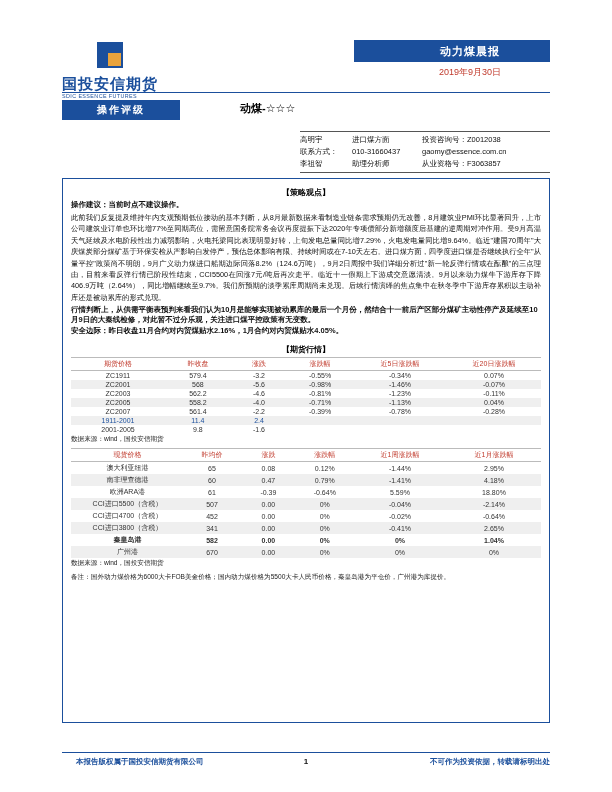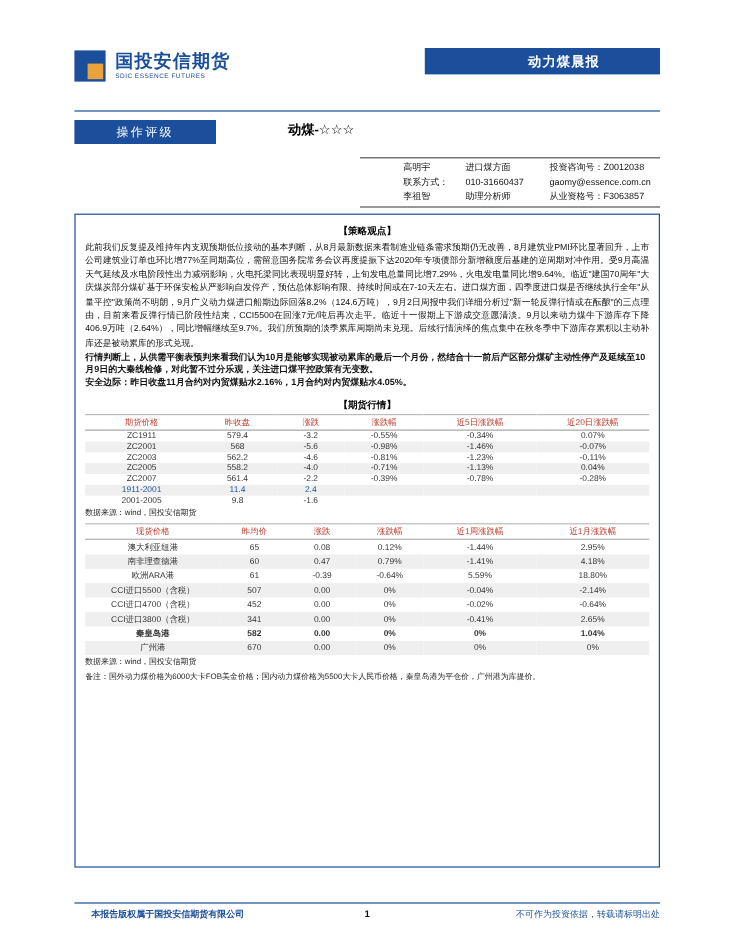--- a/index.html
+++ b/index.html
@@ -8,45 +8,45 @@
     background:#ffffff;
     font-family:"Liberation Sans","DejaVu Sans",sans-serif;
     font-size:7.5px;
     color:#111;
     position:relative;
   }
   .page{position:relative;width:612px;height:792px;box-sizing:border-box;}
 
   
   .header{position:absolute;left:0;top:0;width:612px;height:96px;}
-  .logo-wrap{position:absolute;left:62px;top:42px;display:flex;align-items:center;gap:8px;}
+  .logo-wrap{position:absolute;left:62px;top:42px;display:flex;align-items:center;gap:8px;flex-direction:column;}
   .logo-mark{width:26px;height:26px;background:#1b4f9c;position:relative;}
   .logo-mark:after{content:"";position:absolute;left:11px;top:11px;width:13px;height:13px;background:#e8a33d;}
   .logo-cn{font-size:15px;font-weight:bold;color:#1b4f9c;letter-spacing:1px;line-height:1;}
   .logo-en{font-size:5.4px;color:#1b4f9c;letter-spacing:0.4px;margin-top:2px;}
   .title-badge{
     position:absolute;right:62px;top:40px;width:160px;height:22px;
     background:#1b4f9c;color:#fff;font-size:11px;font-weight:bold;
     display:flex;align-items:center;justify-content:center;letter-spacing:1px;padding-left:36px;
   }
   .title-date{position:absolute;right:62px;top:66px;width:160px;text-align:center;color:#c0392b;font-size:9px;}
 
   .hdr-rule{position:absolute;left:62px;right:62px;top:92px;height:1px;background:#1b4f9c;}
 
   
   .rating-badge{
     position:absolute;left:62px;top:100px;width:118px;height:20px;background:#1b4f9c;
-    color:#fff;font-size:10px;font-weight:normal;display:flex;align-items:center;justify-content:center;letter-spacing:2px;
+    color:#fff;font-size:10px;font-weight:bold;display:flex;align-items:center;justify-content:center;letter-spacing:2px;
   }
   .rating-text{position:absolute;left:240px;top:101px;font-size:11px;font-weight:bold;color:#000;}
 
   
   .analyst{position:absolute;left:300px;top:134px;width:250px;font-size:7.5px;line-height:12px;color:#111;}
   .analyst .row{display:flex;}
-  .analyst .c1{width:52px;margin-left:36px;}
+  .analyst .c1{width:52px;}
   .analyst .c2{width:70px;}
   .analyst .c3{width:auto;}
   .an-rule{position:absolute;left:300px;top:131px;width:250px;height:1px;background:#555;}
   .an-rule2{position:absolute;left:300px;top:172px;width:250px;height:1px;background:#555;}
 
   
   .frame{
     position:absolute;left:62px;top:178px;width:488px;height:545px;
     border:1px solid #1b4f9c;box-sizing:border-box;padding:6px 8px;
   }
@@ -63,36 +63,37 @@
   .tbl tr.blue td{color:#1b4f9c;}
   .neg{color:#1a8f3c;}
   .pos{color:#c0392b;}
   .src{font-size:6.6px;color:#222;margin:1px 0 4px 0;}
   .note{font-size:6.6px;color:#222;line-height:10px;margin-top:2px;}
 
   
   .foot-rule{position:absolute;left:62px;right:62px;top:752px;height:1px;background:#1b4f9c;}
   .foot-left{position:absolute;left:76px;top:757px;font-size:7.5px;font-weight:bold;color:#1b4f9c;}
   .foot-center{position:absolute;left:0;right:0;top:757px;text-align:center;font-size:8px;font-weight:bold;color:#111;}
-  .foot-right{position:absolute;right:62px;top:757px;font-size:7.5px;font-weight:normal;color:#1b4f9c;}
+  .foot-right{position:absolute;right:62px;top:757px;font-size:7.5px;font-weight:bold;color:#1b4f9c;}
 </style>
 </head>
 <body>
 
 <div class="page">
 
   <div class="header">
     <div class="logo-wrap">
       <div class="logo-mark"></div>
       <div>
         <div class="logo-cn">国投安信期货</div>
         <div class="logo-en">SDIC ESSENCE FUTURES</div>
       </div>
     </div>
     <div class="title-badge">动力煤晨报</div>
+    <div class="title-date">2019年9月30日</div>
     <div class="hdr-rule"></div>
   </div>
 
   <div class="rating-badge">操作评级</div>
   <div class="rating-text">动煤-☆☆☆</div>
 
   <div class="an-rule"></div>
   <div class="analyst">
     <div class="row">
       <div class="c1">高明宇</div>
@@ -108,20 +109,21 @@
       <div class="c1">李祖智</div>
       <div class="c2">助理分析师</div>
       <div class="c3">从业资格号：F3063857</div>
     </div>
   </div>
   <div class="an-rule2"></div>
 
   <div class="frame">
 
     <div class="sec-title">【策略观点】</div>
+    <div class="bold-line">操作建议：当前时点不建议操作。</div>
     <p class="para">此前我们反复提及维持年内支观预期低位接动的基本判断，从8月最新数据来看制造业链条需求预期仍无改善，8月建筑业PMI环比显著回升，上市公司建筑业订单也环比增77%至同期高位，需留意国务院常务会议再度提振下达2020年专项债部分新增额度后基建的逆周期对冲作用。受9月高温天气延续及水电阶段性出力减弱影响，火电托梁同比表现明显好转，上旬发电总量同比增7.29%，火电发电量同比增9.64%。临近"建国70周年"大庆煤炭部分煤矿基于环保安检从严影响自发停产，预估总体影响有限、持续时间或在7-10天左右。进口煤方面，四季度进口煤是否继续执行全年"从量平控"政策尚不明朗，9月广义动力煤进口船期边际回落8.2%（124.6万吨），9月2日周报中我们详细分析过"新一轮反弹行情或在酝酿"的三点理由，目前来看反弹行情已阶段性结束，CCI5500在回涨7元/吨后再次走平。临近十一假期上下游成交意愿清淡。9月以来动力煤牛下游库存下降406.9万吨（2.64%），同比增幅继续至9.7%。我们所预期的淡季累库周期尚未兑现。后续行情演绎的焦点集中在秋冬季中下游库存累积以主动补库还是被动累库的形式兑现。</p>
     <div class="bold-line">行情判断上，从供需平衡表预判来看我们认为10月是能够实现被动累库的最后一个月份，然结合十一前后产区部分煤矿主动性停产及延续至10月9日的大秦线检修，对此暂不过分乐观，关注进口煤平控政策有无变数。</div>
     <div class="bold-line">安全边际：昨日收盘11月合约对内贸煤贴水2.16%，1月合约对内贸煤贴水4.05%。</div>
 
     <div class="sec-title" style="margin-top:8px;">【期货行情】</div>
     <table class="tbl">
       <thead>
         <tr>
           <th style="width:20%">期货价格</th>
           <th style="width:14%">昨收盘</th>

